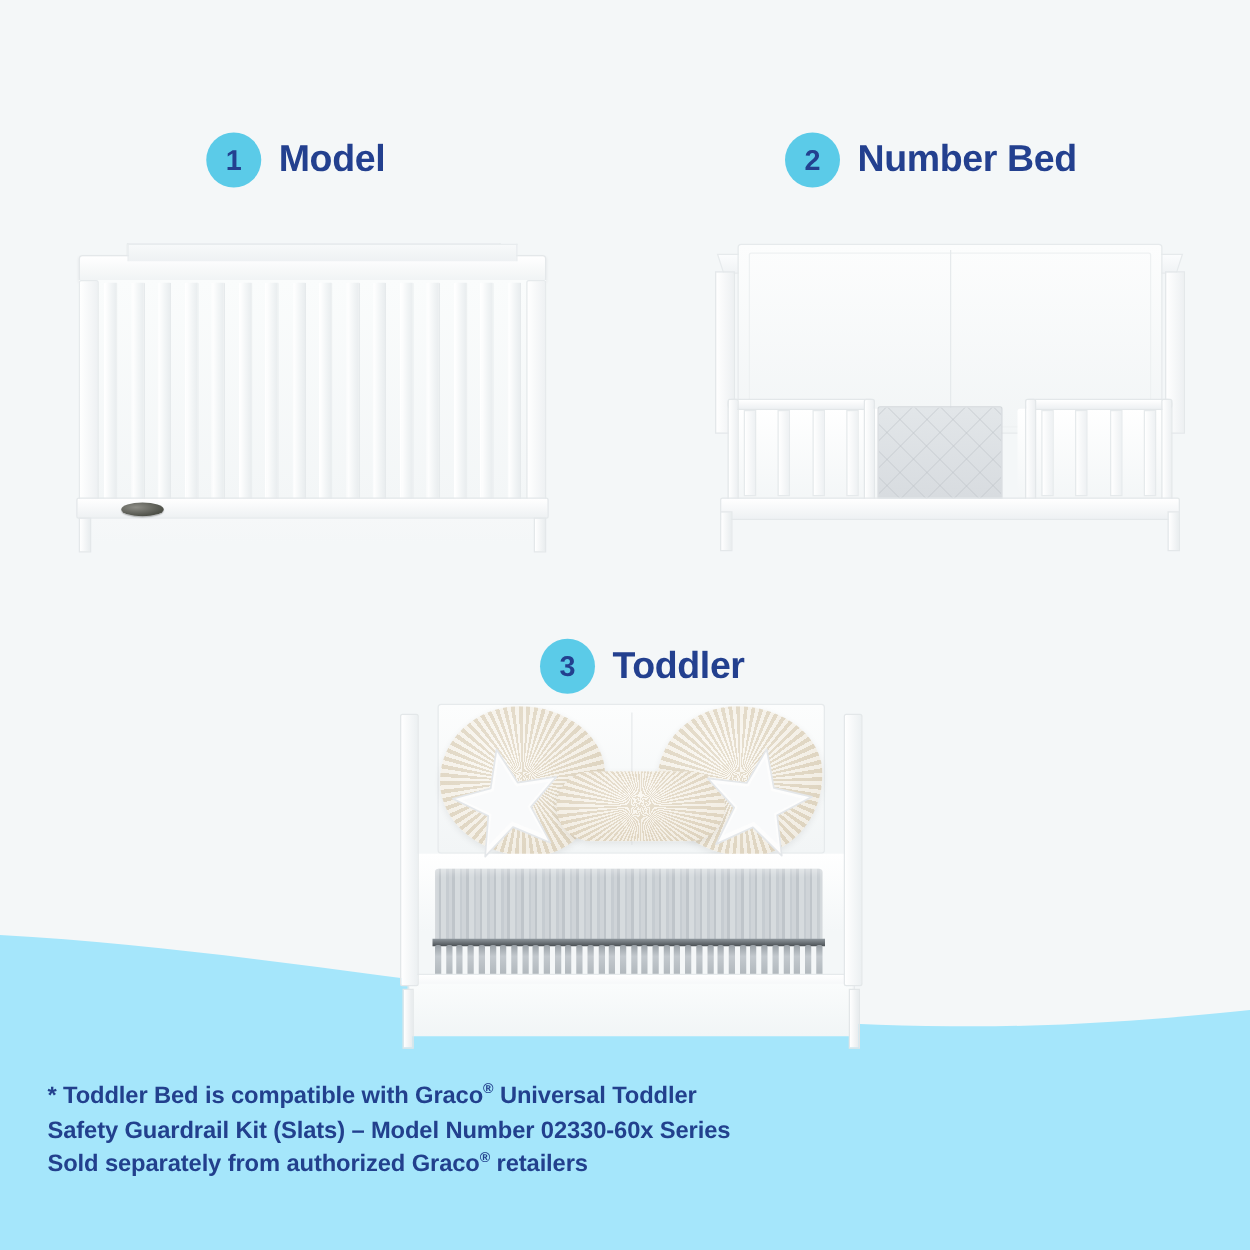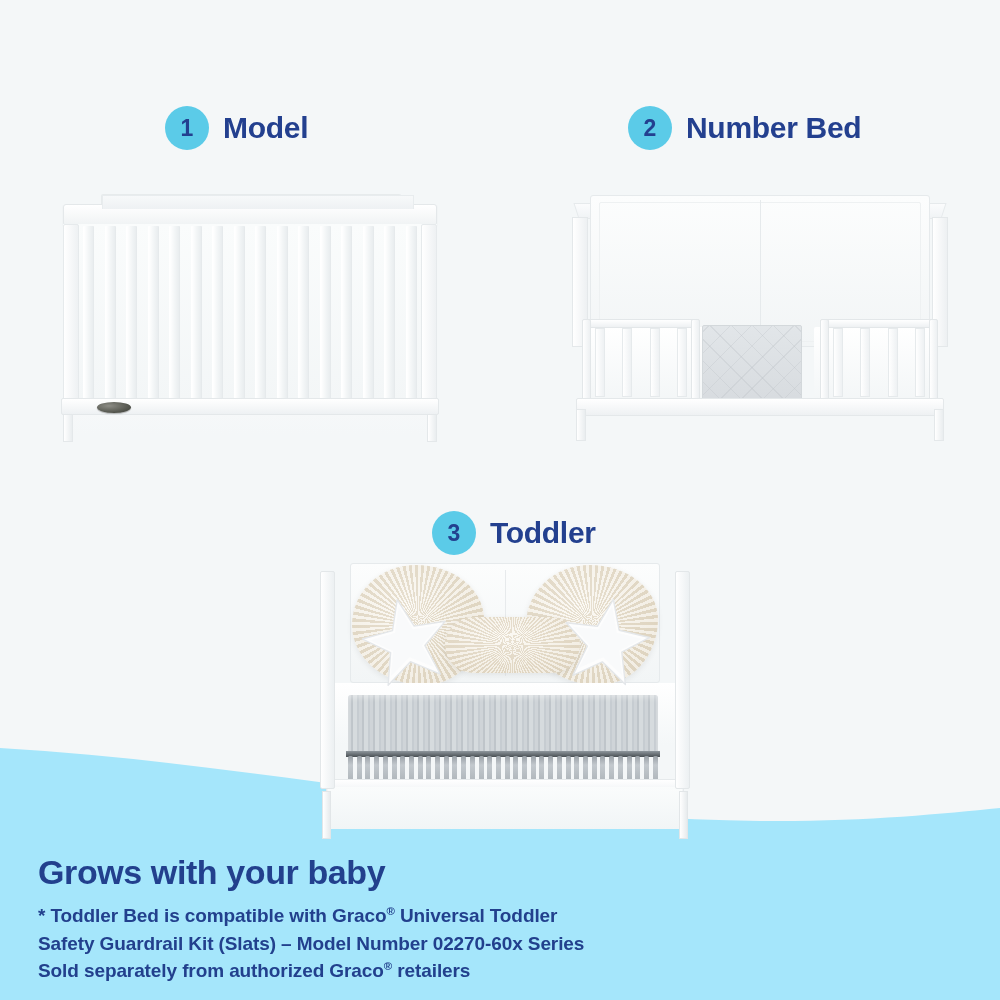--- a/index.html
+++ b/index.html
@@ -370,21 +370,20 @@
         <i></i>
         <i></i>
     </div>
     <div class="db-baserail"></div>
     <div class="db-underglow"></div>
     <div class="db-leg l"></div>
     <div class="db-leg r"></div>
   </div>
 
   <div class="bottom-text" style="top:853px;">
-    <div class="headline" style="color: rgb(34, 64, 141);">Grows with your baby</div>
     <div class="disclaimer" style="margin-top: 10px; color: rgb(34, 64, 141);">
       <div>* Toddler Bed is compatible with Graco<sup>®</sup> Universal Toddler</div>
-      <div>Safety Guardrail Kit (Slats) – Model Number 02270-60x Series</div>
+      <div>Safety Guardrail Kit (Slats) – Model Number 02330-60x Series</div>
       <div>Sold separately from authorized Graco<sup>®</sup> retailers</div>
     </div>
   </div>
 
 </div>
 
 </body></html>

